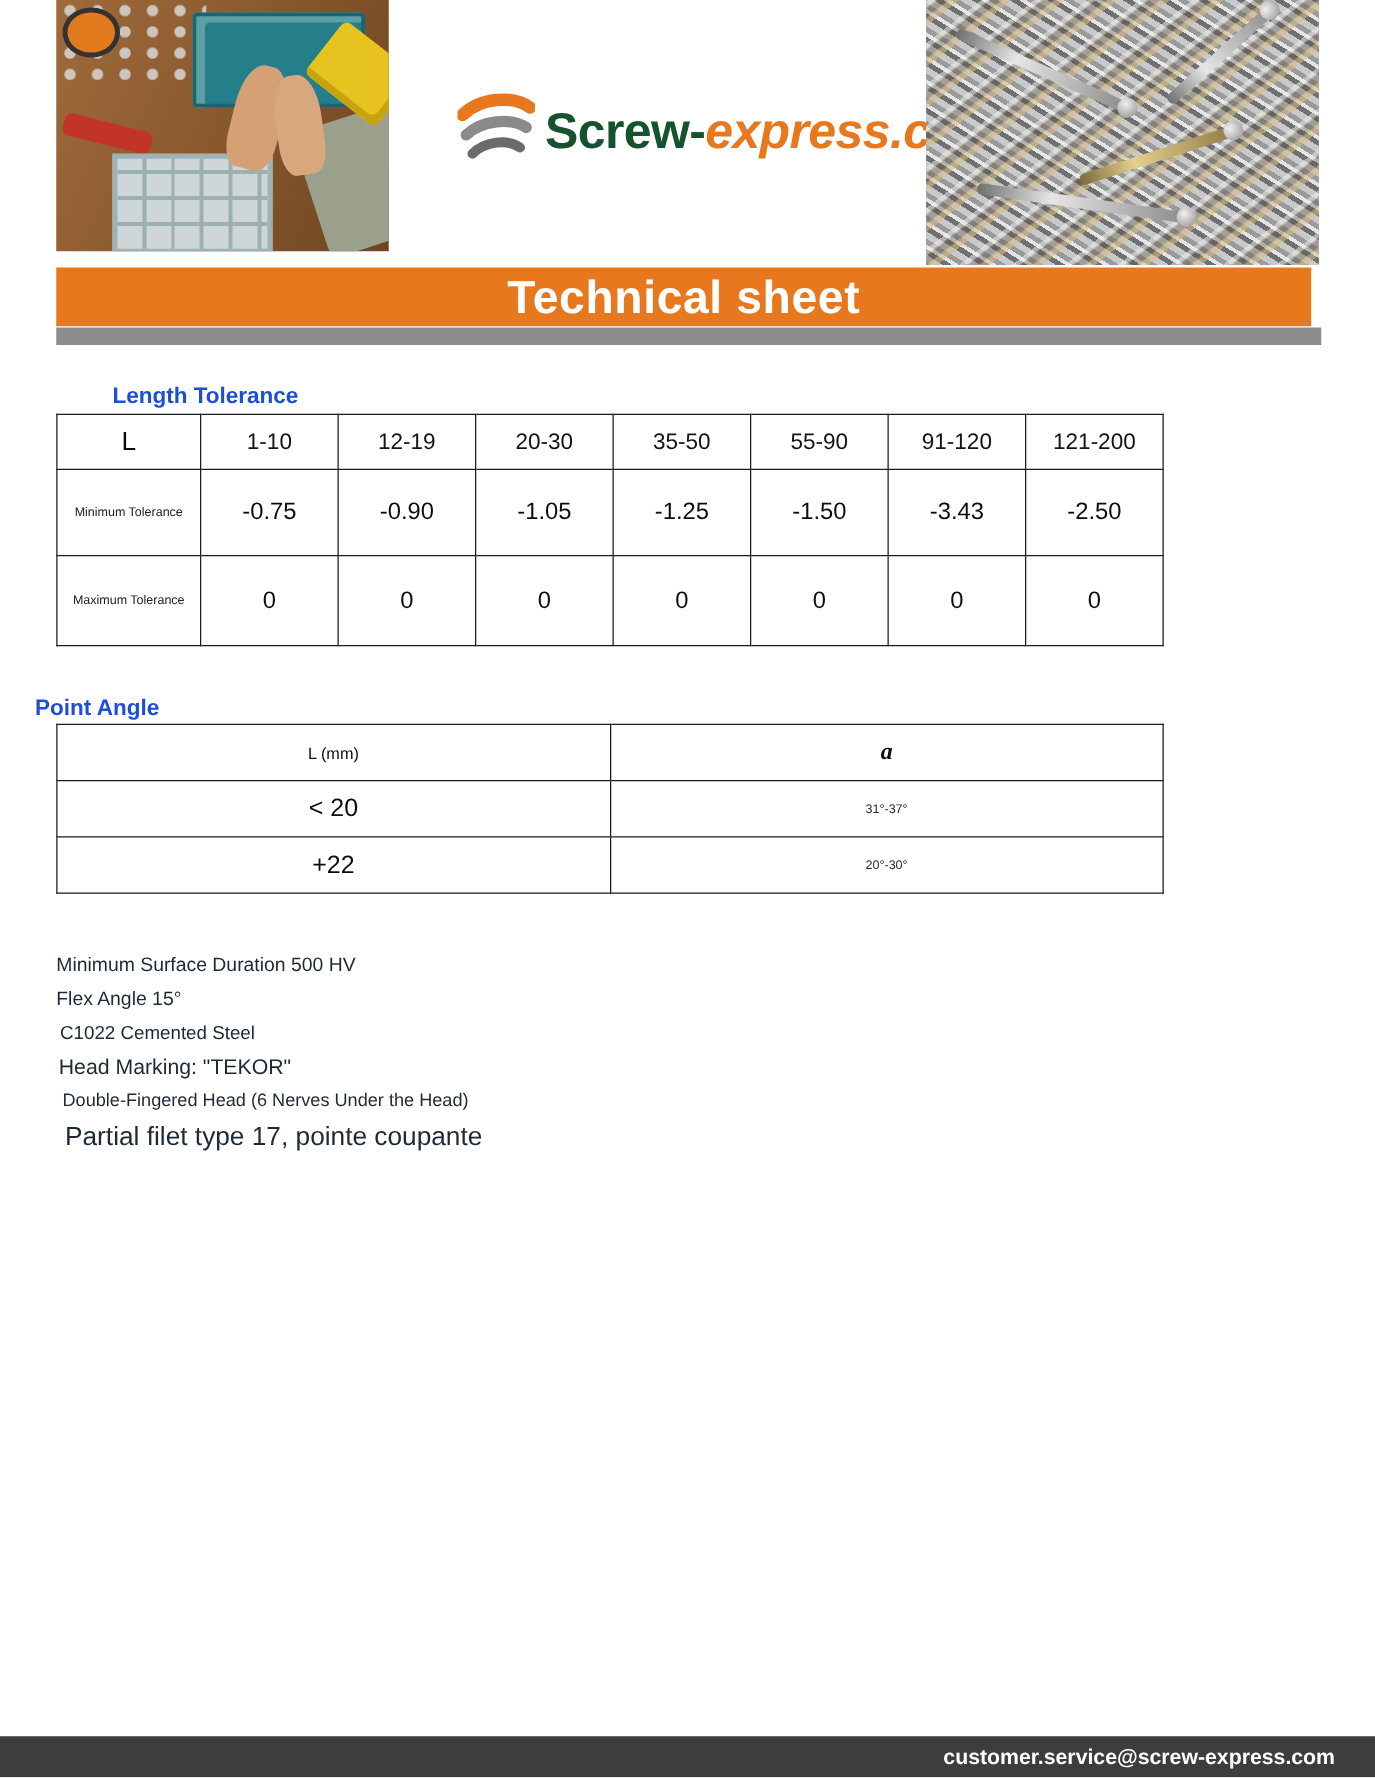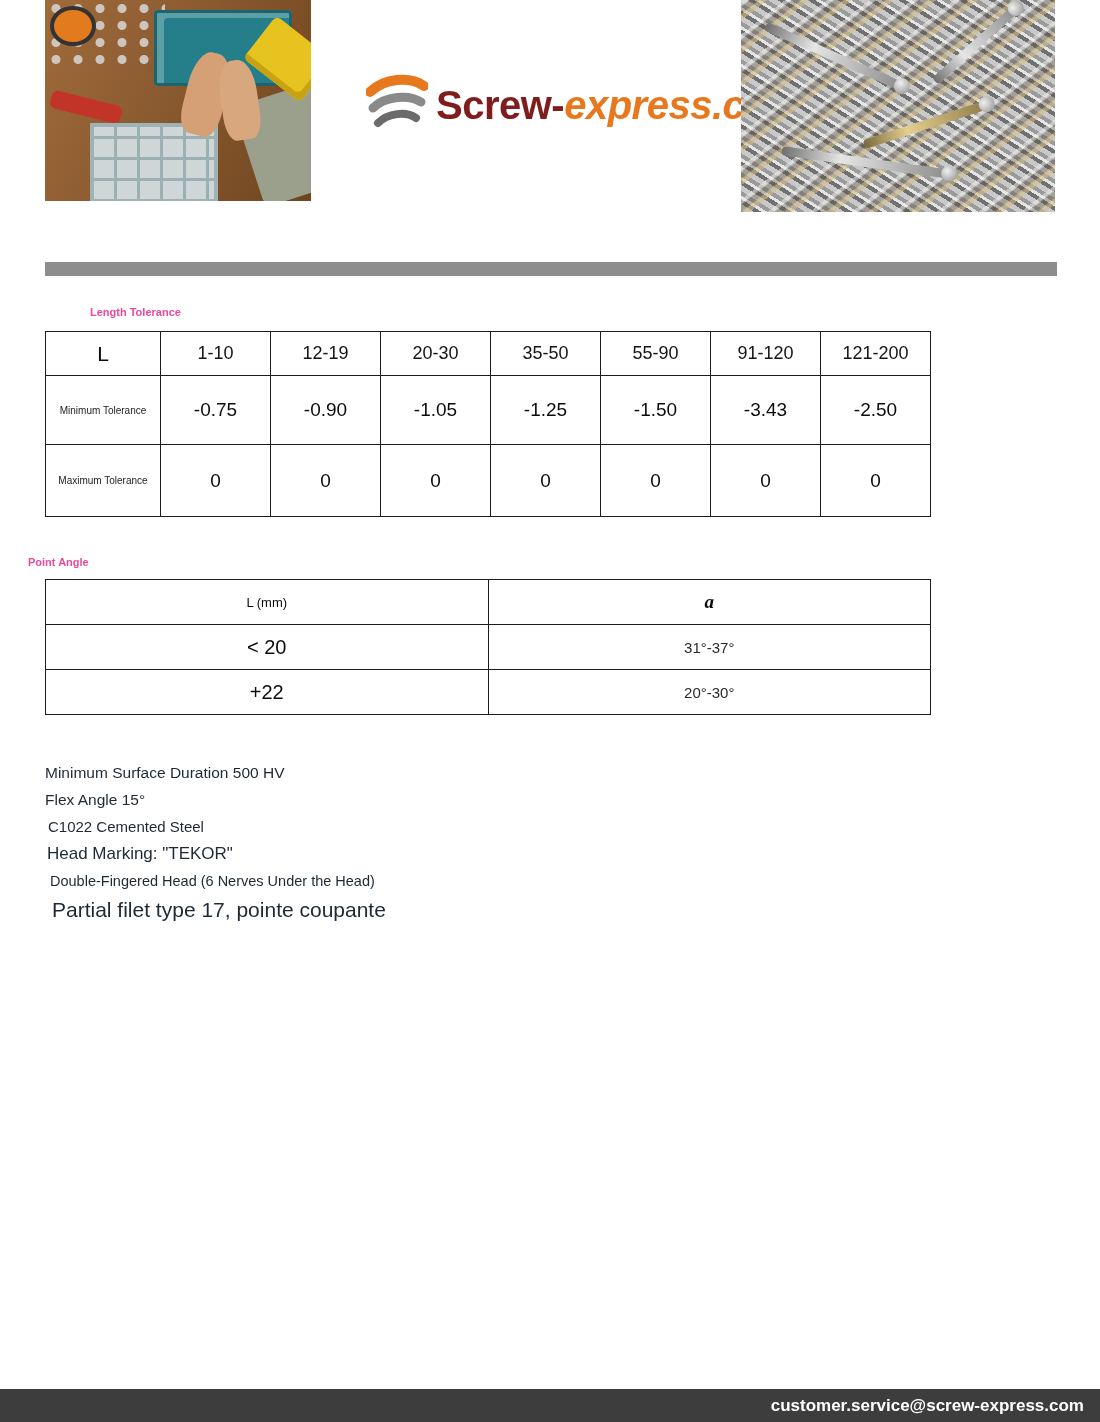--- a/index.html
+++ b/index.html
@@ -32,66 +32,66 @@
   .screw .screw-head{position:absolute;right:-7px;top:-4px;width:16px;height:16px;border-radius:50%;
     background:radial-gradient(circle at 35% 35%,#f0f0f0,#8c8c8c)}
   .screw.s1{left:18px;top:52px;width:150px;transform:rotate(24deg)}
   .screw.s2{left:120px;top:120px;width:130px;transform:rotate(-18deg);background:linear-gradient(90deg,#7a6a3e,#e4cf8e 35%,#8d7a46)}
   .screw.s3{left:40px;top:158px;width:170px;transform:rotate(8deg)}
   .screw.s4{left:180px;top:40px;width:110px;transform:rotate(-42deg)}
 
   
   .logo{position:absolute;left:366px;top:68px;width:386px;height:74px;display:flex;align-items:center;gap:8px}
   .logo-text{font-size:40px;font-weight:bold;letter-spacing:-0.5px;white-space:nowrap}
-  .lp{color:#7f1d1d}
+  .lp{color:#14532d}
   .ls{color:#E8781E;font-style:italic}
 
   
   .banner{position:absolute;left:45px;top:214px;width:1004px;height:47px;background:#E8781E;
     display:flex;align-items:center;justify-content:center}
   .banner .banner-txt{color:#fff;font-size:37px;font-weight:bold;letter-spacing:.5px}
   .gray-bar{position:absolute;left:45px;top:262px;width:1012px;height:14px;background:#8d8d8d}
 
   
-  .sec-title{position:absolute;color:#ec4899;font-size:11px;font-weight:600}
+  .sec-title{position:absolute;color:#1d4ed8;font-size:18px;font-weight:600}
   .t1{left:90px;top:306px}
   .t2{left:28px;top:556px}
 
   
   .tbl{position:absolute;border-collapse:collapse;table-layout:fixed;background:#fff}
   .tbl th,.tbl td{border:1px solid #1c1c1c;text-align:center;vertical-align:middle;font-weight:normal;color:#0c0c0c}
   .tol{left:45px;top:331px;width:886px}
   .tol .c0{width:115px}
   .tol tr.hd{height:44px}
   .tol tr.r1{height:69px}
   .tol tr.r2{height:72px}
   .tol .l-big{font-size:21px}
   .tol .range{font-size:18px;color:#141414}
   .tol .rlabel{font-size:10px;color:#222}
   .tol .val{font-size:19px}
   .ang{left:45px;top:579px;width:886px}
   .ang tr{height:45px}
   .ang .lmm{font-size:13px}
   .ang .alpha{font-family:"Liberation Serif", serif;font-style:italic;font-weight:bold;font-size:19px}
   .ang .big{font-size:20px}
-  .ang .small{font-size:15px;color:#2a2a2a}
+  .ang .small{font-size:10px;color:#2a2a2a}
 
   
   .specs{position:absolute;left:45px;top:764px;color:#1d2935}
   .spec{margin-bottom:9px;white-space:nowrap}
   .s0{font-size:15.5px}
   .s1{font-size:15.5px}
   .s2{font-size:15px;padding-left:3px}
   .s3{font-size:17px;padding-left:2px}
   .s4{font-size:14.5px;padding-left:5px}
   .s5{font-size:21px;padding-left:7px}
 
   
   .footer{position:absolute;left:0;top:1389px;width:1100px;height:33px;background:#3d3d3d;
-    display:flex;align-items:center;justify-content:flex-end;padding-right:16px}
+    display:flex;align-items:center;justify-content:flex-end;padding-right:32px}
   .footer .mail{color:#fff;font-size:17px;font-weight:bold}
 </style>
 </head>
 <body>
 
 <div class="page">
 
   <div class="photo-left">
     <div class="wb-parts"></div>
     <div class="wb-tape"></div>
@@ -125,20 +125,23 @@
         <span class="screw-head"></span>
       </div>
     <div class="screw s3">
         <span class="screw-head"></span>
       </div>
     <div class="screw s4">
         <span class="screw-head"></span>
       </div>
   </div>
 
+  <div class="banner">
+    <span class="banner-txt">Technical sheet</span>
+  </div>
   <div class="gray-bar"></div>
 
   <div class="sec-title t1">Length Tolerance</div>
   <table class="tbl tol">
     <colgroup>
         <col class="c0">
         <col>
         <col>
         <col>
         <col>

